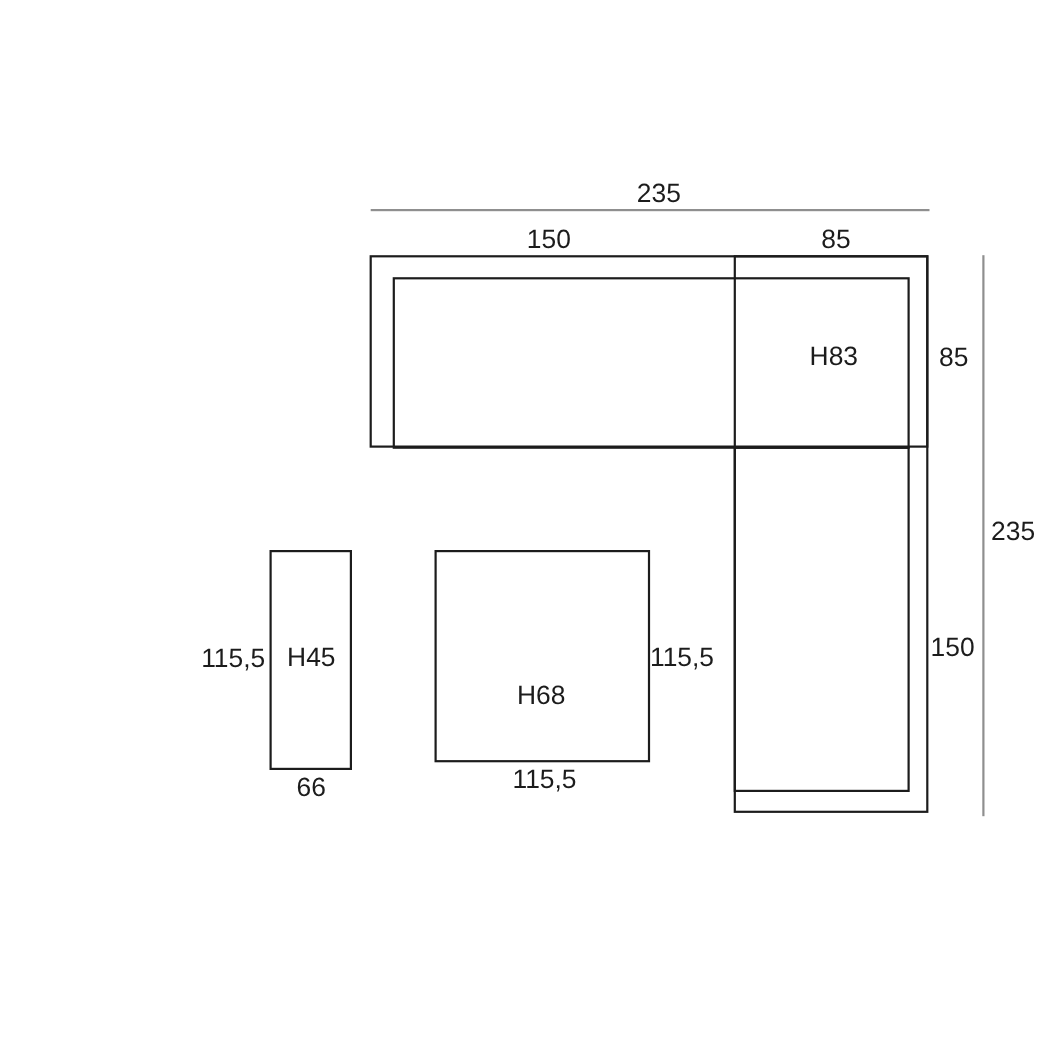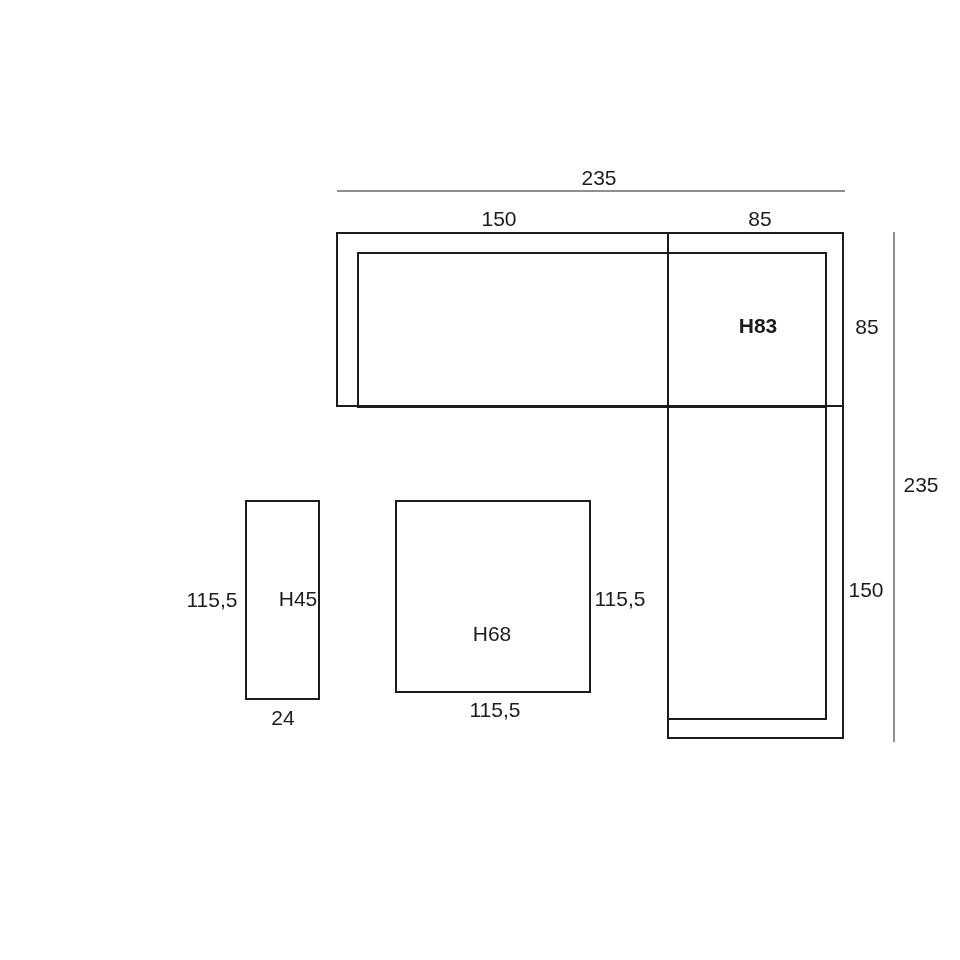--- a/index.html
+++ b/index.html
@@ -21,21 +21,21 @@
     background: transparent;
     box-sizing: border-box;
   }
   .dim-line {
     position: absolute;
     background: #8f8f8f;
   }
   .lbl {
     position: absolute;
     transform: translate(-50%, -50%);
-    font-size: 21px;
+    font-size: 24px;
     line-height: 1;
     color: #1c1c1c;
     white-space: nowrap;
   }
 
   
   .sofa-outer-horizontal { left: 336px; top: 232px; width: 508px; height: 175px; }
   .sofa-outer-vertical   { left: 667px; top: 232px; width: 177px; height: 507px; }
   .sofa-inner-seat       { left: 357px; top: 252px; width: 470px; height: 156px; }
   .sofa-inner-chaise     { left: 667px; top: 406px; width: 160px; height: 314px; }
@@ -45,26 +45,26 @@
   .table-rect { left: 395px; top: 500px; width: 196px; height: 193px; }
 
   
   .top-dim-line   { left: 337px; top: 190px; width: 508px; height: 2px; }
   .right-dim-line { left: 893px; top: 232px; width: 2px;   height: 510px; }
 
   
   .lbl-total-width          { left: 599px; top: 177px; }
   .lbl-left-section-width   { left: 499px; top: 218px; }
   .lbl-corner-section-width { left: 760px; top: 218px; }
-  .lbl-sofa-height          { left: 758px; top: 325px; font-weight: bold; }
+  .lbl-sofa-height          { left: 758px; top: 325px; }
   .lbl-corner-section-depth { left: 867px; top: 326px; }
   .lbl-total-depth          { left: 921px; top: 484px; }
   .lbl-chaise-length        { left: 866px; top: 589px; }
   .lbl-bench-depth          { left: 212px; top: 599px; }
-  .lbl-bench-height         { left: 298px; top: 598px; }
+  .lbl-bench-height         { left: 283px; top: 598px; }
   .lbl-bench-width          { left: 283px; top: 717px; }
   .lbl-table-height         { left: 492px; top: 633px; }
   .lbl-table-depth          { left: 620px; top: 598px; }
   .lbl-table-width          { left: 495px; top: 709px; }
 </style>
 </head>
 <body>
 
 <div class="stage">
 
@@ -82,19 +82,19 @@
   <span class="lbl lbl-total-width">235</span>
   <span class="lbl lbl-left-section-width">150</span>
   <span class="lbl lbl-corner-section-width">85</span>
   <span class="lbl lbl-sofa-height">H83</span>
   <span class="lbl lbl-corner-section-depth">85</span>
   <span class="lbl lbl-total-depth">235</span>
   <span class="lbl lbl-chaise-length">150</span>
 
   <span class="lbl lbl-bench-depth">115,5</span>
   <span class="lbl lbl-bench-height">H45</span>
-  <span class="lbl lbl-bench-width">24</span>
+  <span class="lbl lbl-bench-width">66</span>
 
   <span class="lbl lbl-table-height">H68</span>
   <span class="lbl lbl-table-depth">115,5</span>
   <span class="lbl lbl-table-width">115,5</span>
 
 </div>
 
 </body></html>

